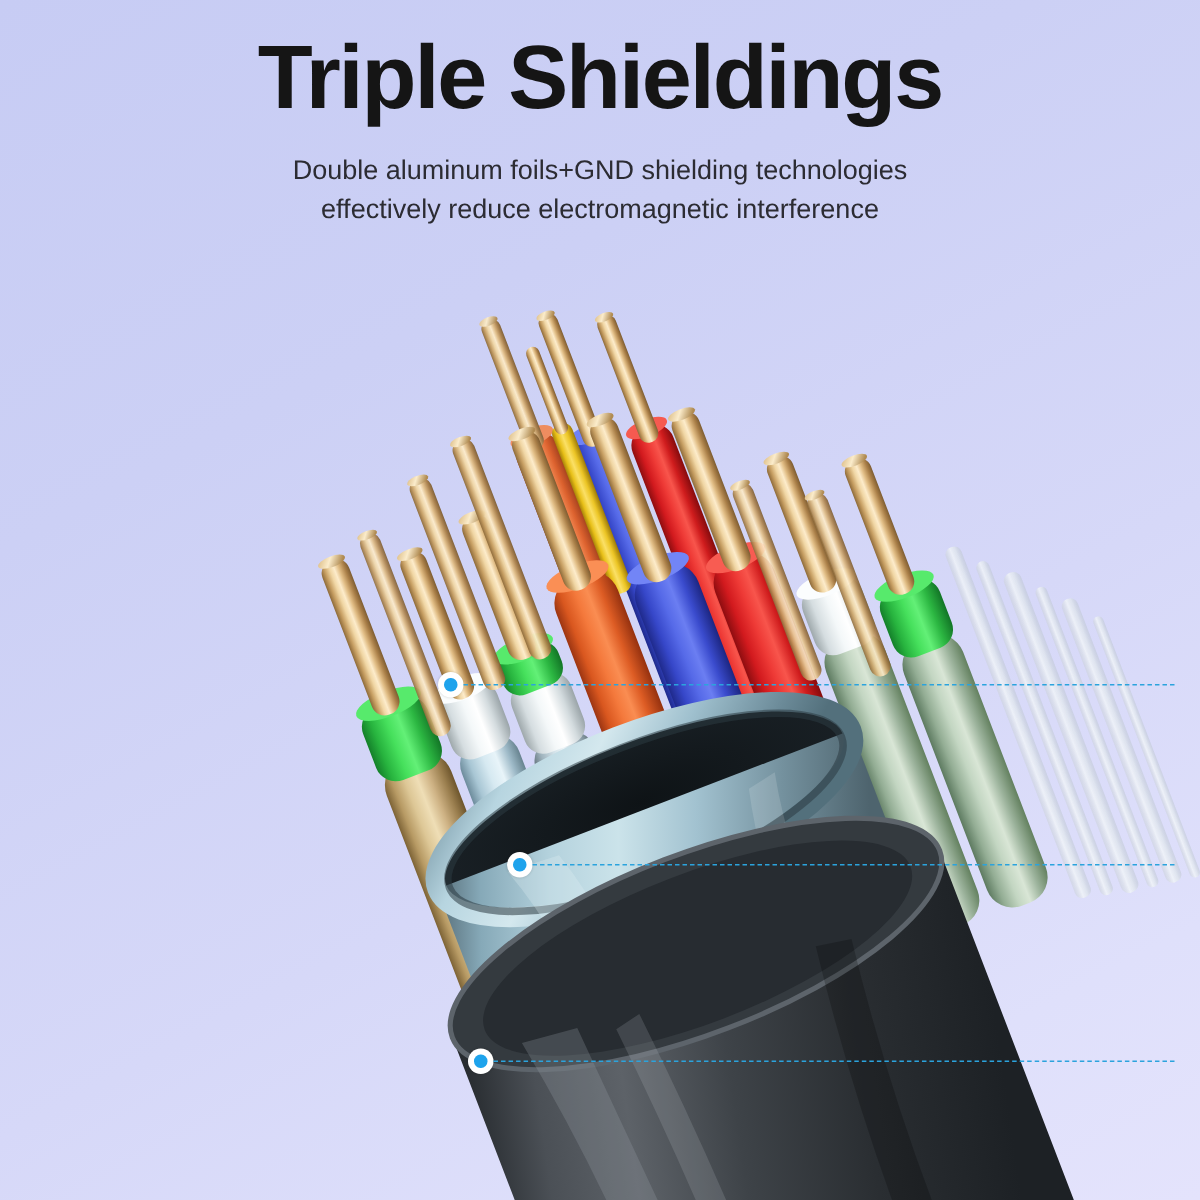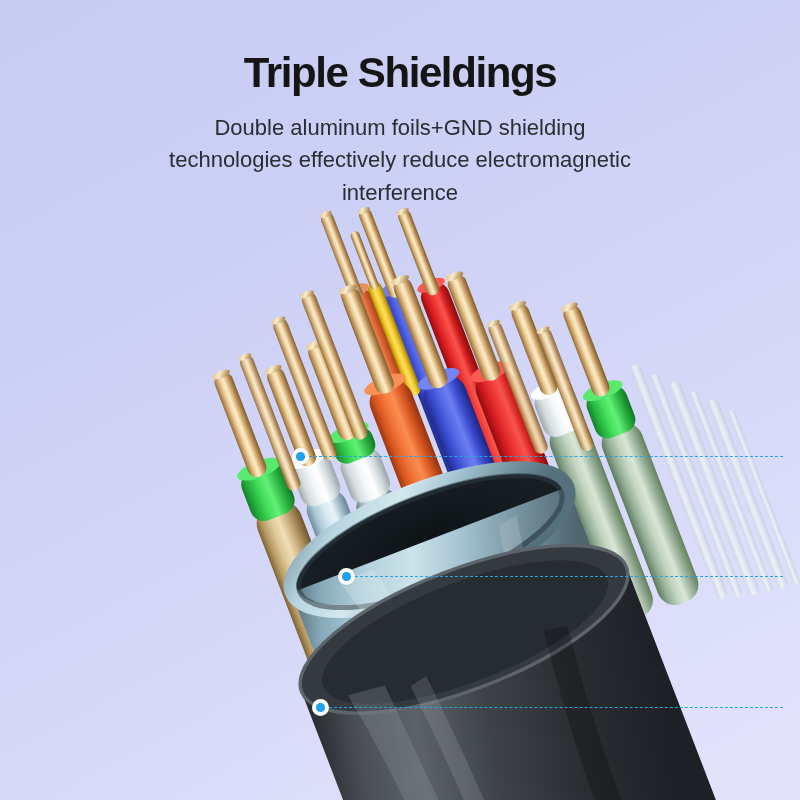--- a/index.html
+++ b/index.html
@@ -23,32 +23,32 @@
   
   #header {
     position: absolute;
     top: 0; left: 0;
     width: 800px;
     text-align: center;
     z-index: 40;
   }
   #title {
     margin: 0;
-    padding-top: 51px;
-    font-size: 42px;
+    padding-top: 20px;
+    font-size: 60px;
     font-weight: 800;
     letter-spacing: -1.4px;
     color: #151515;
     line-height: 1.05;
   }
   #subtitle {
     margin: 0 auto;
     padding-top: 17px;
     width: 470px;
-    font-size: 22px;
+    font-size: 18px;
     font-weight: 400;
     line-height: 1.47;
     color: #2c2c33;
   }
 
   
   #artwork {
     position: absolute;
     left: 0; top: 0;
     width: 800px; height: 800px;

